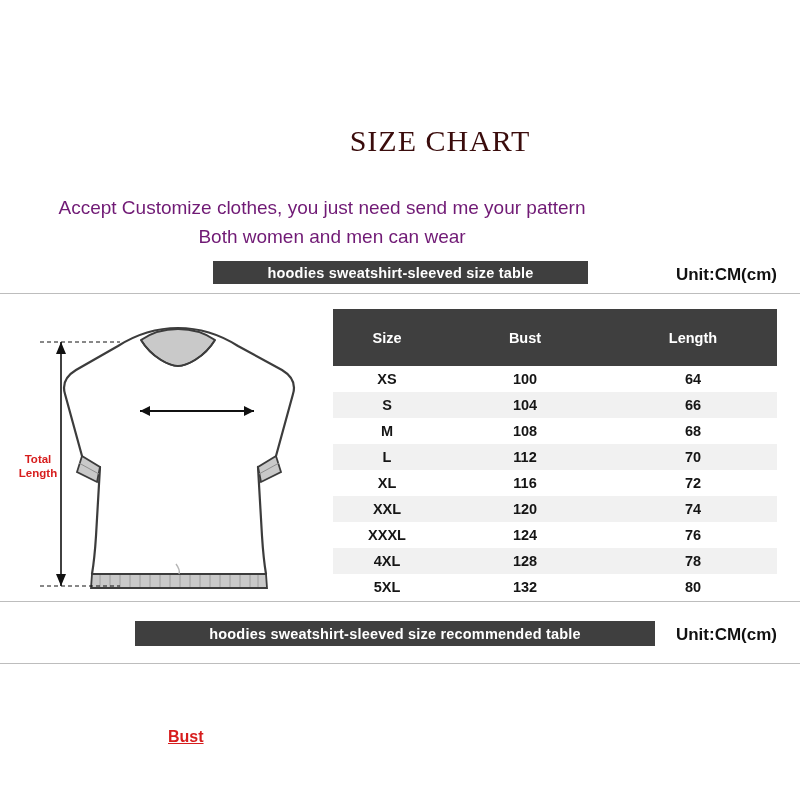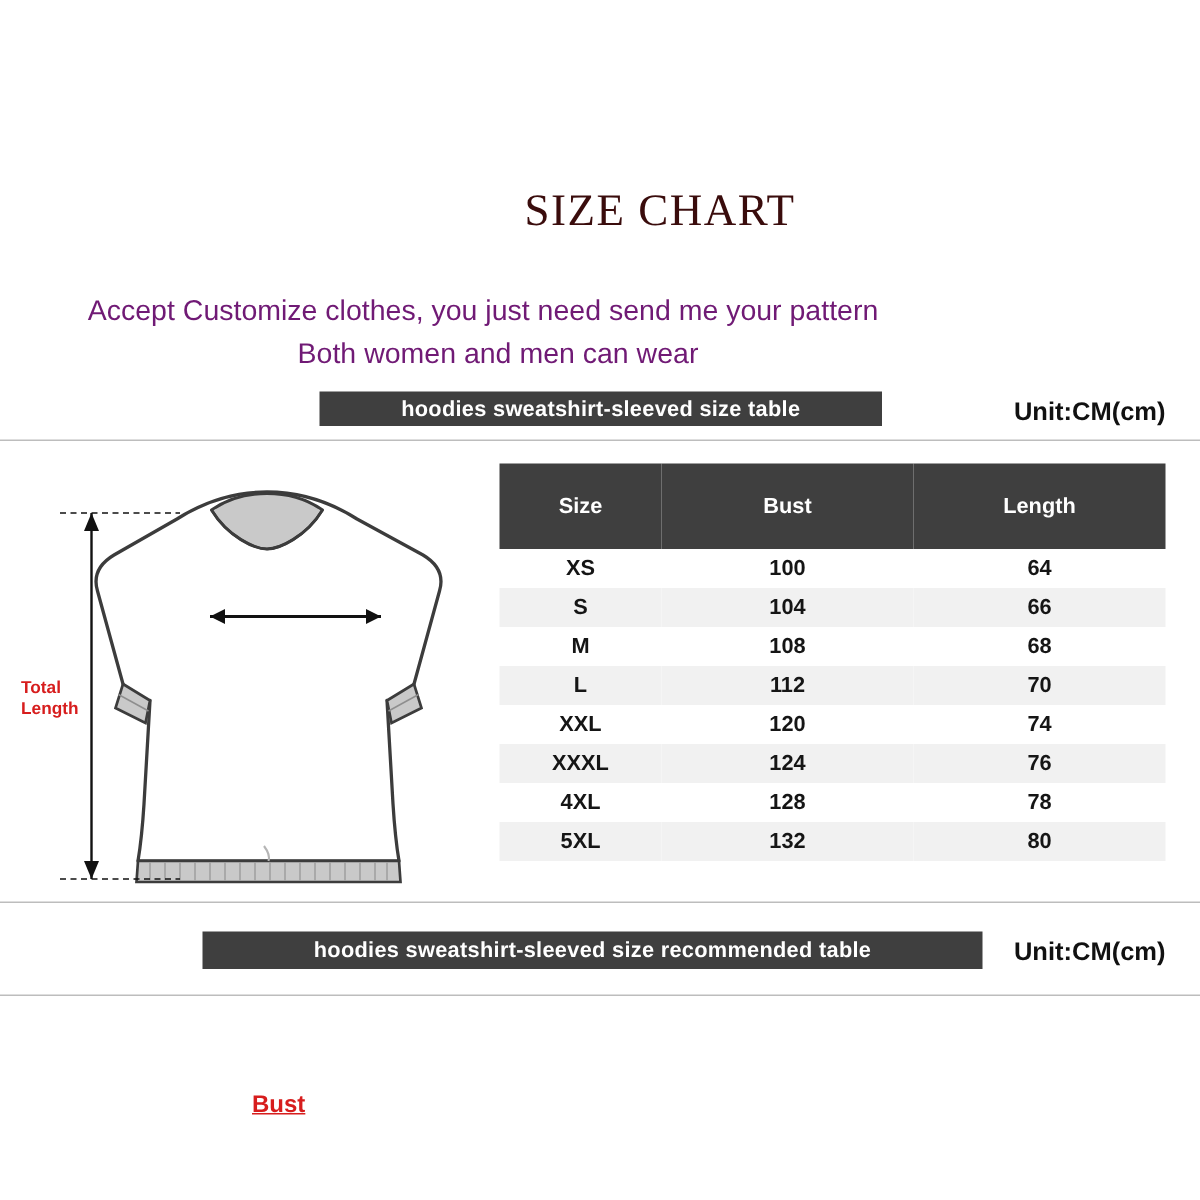--- a/index.html
+++ b/index.html
@@ -136,20 +136,21 @@
     font-size: 16px;
     font-weight: bold;
     color: #d71d1d;
     text-decoration: underline;
   }
   .label-total {
     position: absolute;
     left: 14px;
     top: 452px;
     width: 48px;
+    text-align: center;
     font-size: 11.5px;
     font-weight: bold;
     color: #d71d1d;
     line-height: 14px;
   }
 </style>
 </head>
 <body>
 
 <div id="page">
@@ -269,20 +270,25 @@
         <td>M</td>
         <td>108</td>
         <td>68</td>
       </tr>
       <tr>
         <td>L</td>
         <td>112</td>
         <td>70</td>
       </tr>
       <tr>
+        <td>XL</td>
+        <td>116</td>
+        <td>72</td>
+      </tr>
+      <tr>
         <td>XXL</td>
         <td>120</td>
         <td>74</td>
       </tr>
       <tr>
         <td>XXXL</td>
         <td>124</td>
         <td>76</td>
       </tr>
       <tr>

